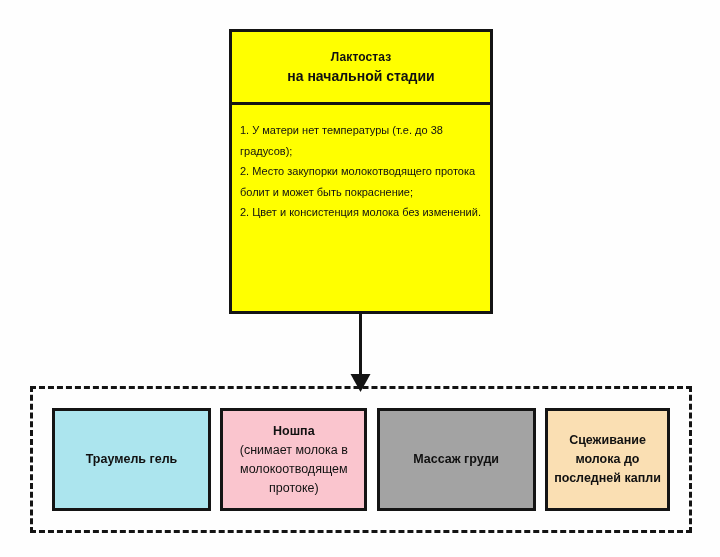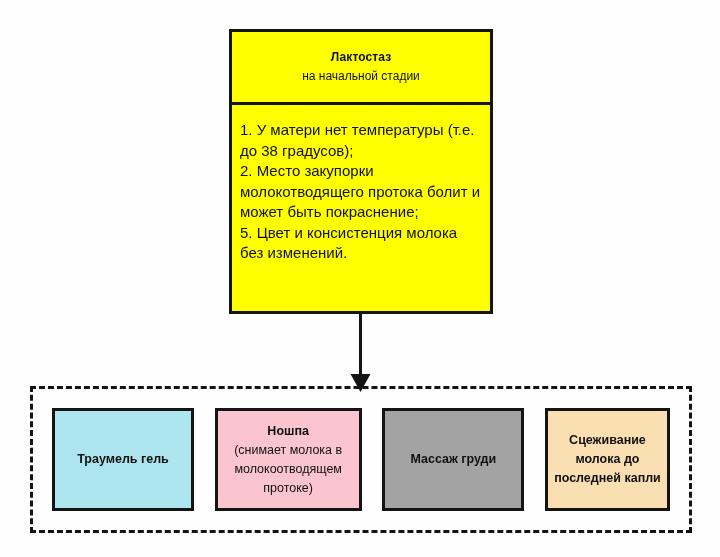--- a/index.html
+++ b/index.html
@@ -45,28 +45,28 @@
     text-align: center;
     padding: 0 8px;
   }
   .main-title {
     font-size: 12px;
     font-weight: bold;
     line-height: 19px;
     letter-spacing: .1px;
   }
   .main-subtitle {
-    font-size: 12px;
-    font-weight: normal;
+    font-size: 14px;
+    font-weight: bold;
     line-height: 19px;
   }
   .main-node-body {
     flex: 1;
     padding: 15px 9px 8px 8px;
-    font-size: 15px;
+    font-size: 11px;
     line-height: 20.5px;
     text-align: left;
   }
   .main-node-body p {
     margin: 0;
   }
 
   
   .connector {
     position: absolute;
@@ -84,21 +84,21 @@
     width: 662px;
     height: 147px;
     box-sizing: border-box;
     border: 3px dashed #141414;
     display: flex;
     align-items: center;
     justify-content: space-between;
     padding: 0 19px;
   }
   .treatment-card {
-    width: 142px;
+    width: 159px;
     height: 103px;
     box-sizing: border-box;
     border: 3px solid #141414;
     display: flex;
     flex-direction: column;
     align-items: center;
     justify-content: center;
     text-align: center;
     padding: 2px 5px;
   }
@@ -126,21 +126,21 @@
 <div id="diagram">
 
   <div class="main-node">
     <div class="main-node-header">
       <div class="main-title">Лактостаз</div>
       <div class="main-subtitle">на начальной стадии</div>
     </div>
     <div class="main-node-body">
       <p>1. У матери нет температуры (т.е. до 38 градусов);</p>
       <p>2. Место закупорки молокотводящего протока болит и может быть покраснение;</p>
-      <p>5. Цвет и консистенция молока без изменений.</p>
+      <p>2. Цвет и консистенция молока без изменений.</p>
     </div>
   </div>
 
   <svg class="connector" viewBox="0 0 40 84">
     <line x1="20.5" y1="0" x2="20.5" y2="70" stroke="#141414" stroke-width="3"></line>
     <polygon points="20.5,80 10.5,62 30.5,62" fill="#141414"></polygon>
   </svg>
 
   <div class="treatment-group">
 

